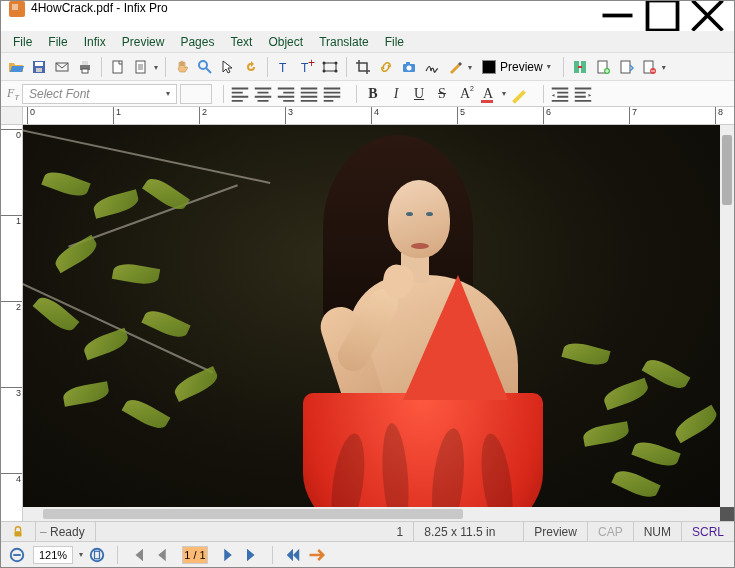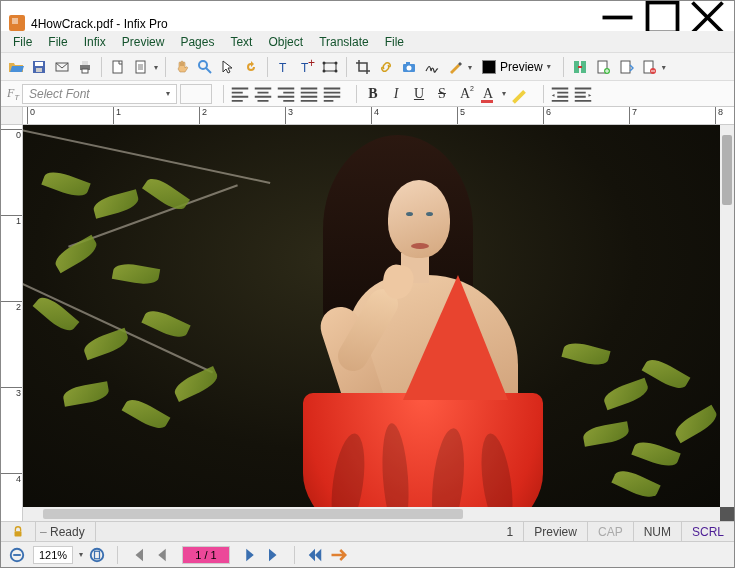--- a/index.html
+++ b/index.html
@@ -1,18 +1,18 @@
 <!DOCTYPE html>
 <html><head>
 <meta charset="utf-8">
 <style>
 * { box-sizing: border-box; margin: 0; padding: 0; font-family: "Segoe UI", Tahoma, sans-serif; font-size: 12px; }
 body { width: 735px; height: 568px; background: #fff; border: 1px solid #888; display: flex; flex-direction: column; overflow: hidden; }
 
-.titlebar { height: 30px; display: flex; align-items: flex-end; padding: 0 4px 0 8px; background: #fff; }
+.titlebar { height: 30px; display: flex; align-items: flex-start; padding: 0 4px 0 8px; background: #fff; }
 .titlebar .app-icon { width: 16px; height: 16px; background: #e08030; margin-right: 6px; border-radius: 2px; position: relative; }
 .titlebar .app-icon::after { content:""; position:absolute; left:3px; top:3px; width:6px; height:6px; background:#fff; opacity:0.5; }
 .titlebar .title-text { flex: 1; color: #000; }
 .titlebar .winbtn { width: 45px; height: 28px; display: flex; align-items: center; justify-content: center; color: #000; }
 
 .menubar { height: 22px; display: flex; align-items: center; padding: 0 4px; background: #f0f0f0; border-bottom: 1px solid #ddd; }
 .menubar .menu-item { padding: 2px 8px; color: #14532d; }
 
 .toolbar { height: 28px; display: flex; align-items: center; padding: 2px 4px; background: #f4f4f4; border-bottom: 1px solid #ddd; gap: 1px; }
 .tbtn { width: 22px; height: 22px; display: flex; align-items: center; justify-content: center; border: 1px solid transparent; border-radius: 2px; color: #333; position: relative; }
@@ -70,21 +70,21 @@
 .sb-h .thumb { position:absolute; top:2px; bottom:2px; left:20px; width:420px; background:#c8c8c8; border-radius:2px; }
 
 .infobar { height:20px; display:flex; align-items:center; background:#ececec; border-top:1px solid #ccc; font-size:11px; color:#444; }
 .infobar .cell { padding: 0 10px; border-right:1px solid #ccc; height:100%; display:flex; align-items:center; }
 .infobar .spacer { flex:1; }
 .lock-icon svg { width:14px; height:14px; }
 .navbar { height:26px; display:flex; align-items:center; background:#f0f0f0; border-top:1px solid #ccc; padding:0 6px; gap:4px; }
 .navbtn { width:20px; height:20px; display:flex; align-items:center; justify-content:center; color:#3a6fb0; }
 .navbtn.gray { color:#888; }
 .zoom-field { width:40px; height:18px; border:1px solid #ccc; background:#fff; text-align:center; font-size:11px; line-height:16px; margin:0 2px; }
-.page-field { width:48px; height:18px; border:1px solid #ccc; background:#ec4899; text-align:center; font-size:11px; line-height:16px; margin:0 6px; }
+.page-field { width:26px; height:18px; border:1px solid #ccc; background:#fdba74; text-align:center; font-size:11px; line-height:16px; margin:0 6px; }
 .navsep { width:1px; height:18px; background:#ccc; margin:0 6px; }
 </style>
 </head>
 <body>
 
 <div class="titlebar">
   <div class="app-icon"></div>
   <div class="title-text">4HowCrack.pdf - Infix Pro</div>
   <div class="winbtn">
     <svg viewBox="0 0 12 12">
@@ -405,20 +405,21 @@
 <div class="infobar">
   <div class="cell lock-icon">
       <svg viewBox="0 0 16 16">
         <rect x="4" y="7" width="8" height="6" rx="1" fill="#d4a020"></rect>
         <path d="M5 7V5a3 3 0 016 0v2" fill="none" stroke="#d4a020" stroke-width="1.5"></path>
       </svg>
     </div>
   <div class="cell" style="padding-left:4px"><span style="color:#888">–</span>&nbsp;<span>Ready</span></div>
   <div class="spacer"></div>
   <div class="cell">1</div>
+  <div class="cell" style="width:110px">8.25 x 11.5 in</div>
   <div class="cell">Preview</div>
   <div class="cell" style="color:#aaa">CAP</div>
   <div class="cell">NUM</div>
   <div class="cell" style="color:#4c1d95;border-right:none">SCRL</div>
 </div>
 
 <div class="navbar">
   <div class="navbtn">
       <svg viewBox="0 0 16 16">
         <circle cx="8" cy="8" r="5" fill="none" stroke="#3a6fb0" stroke-width="1.5"></circle>

